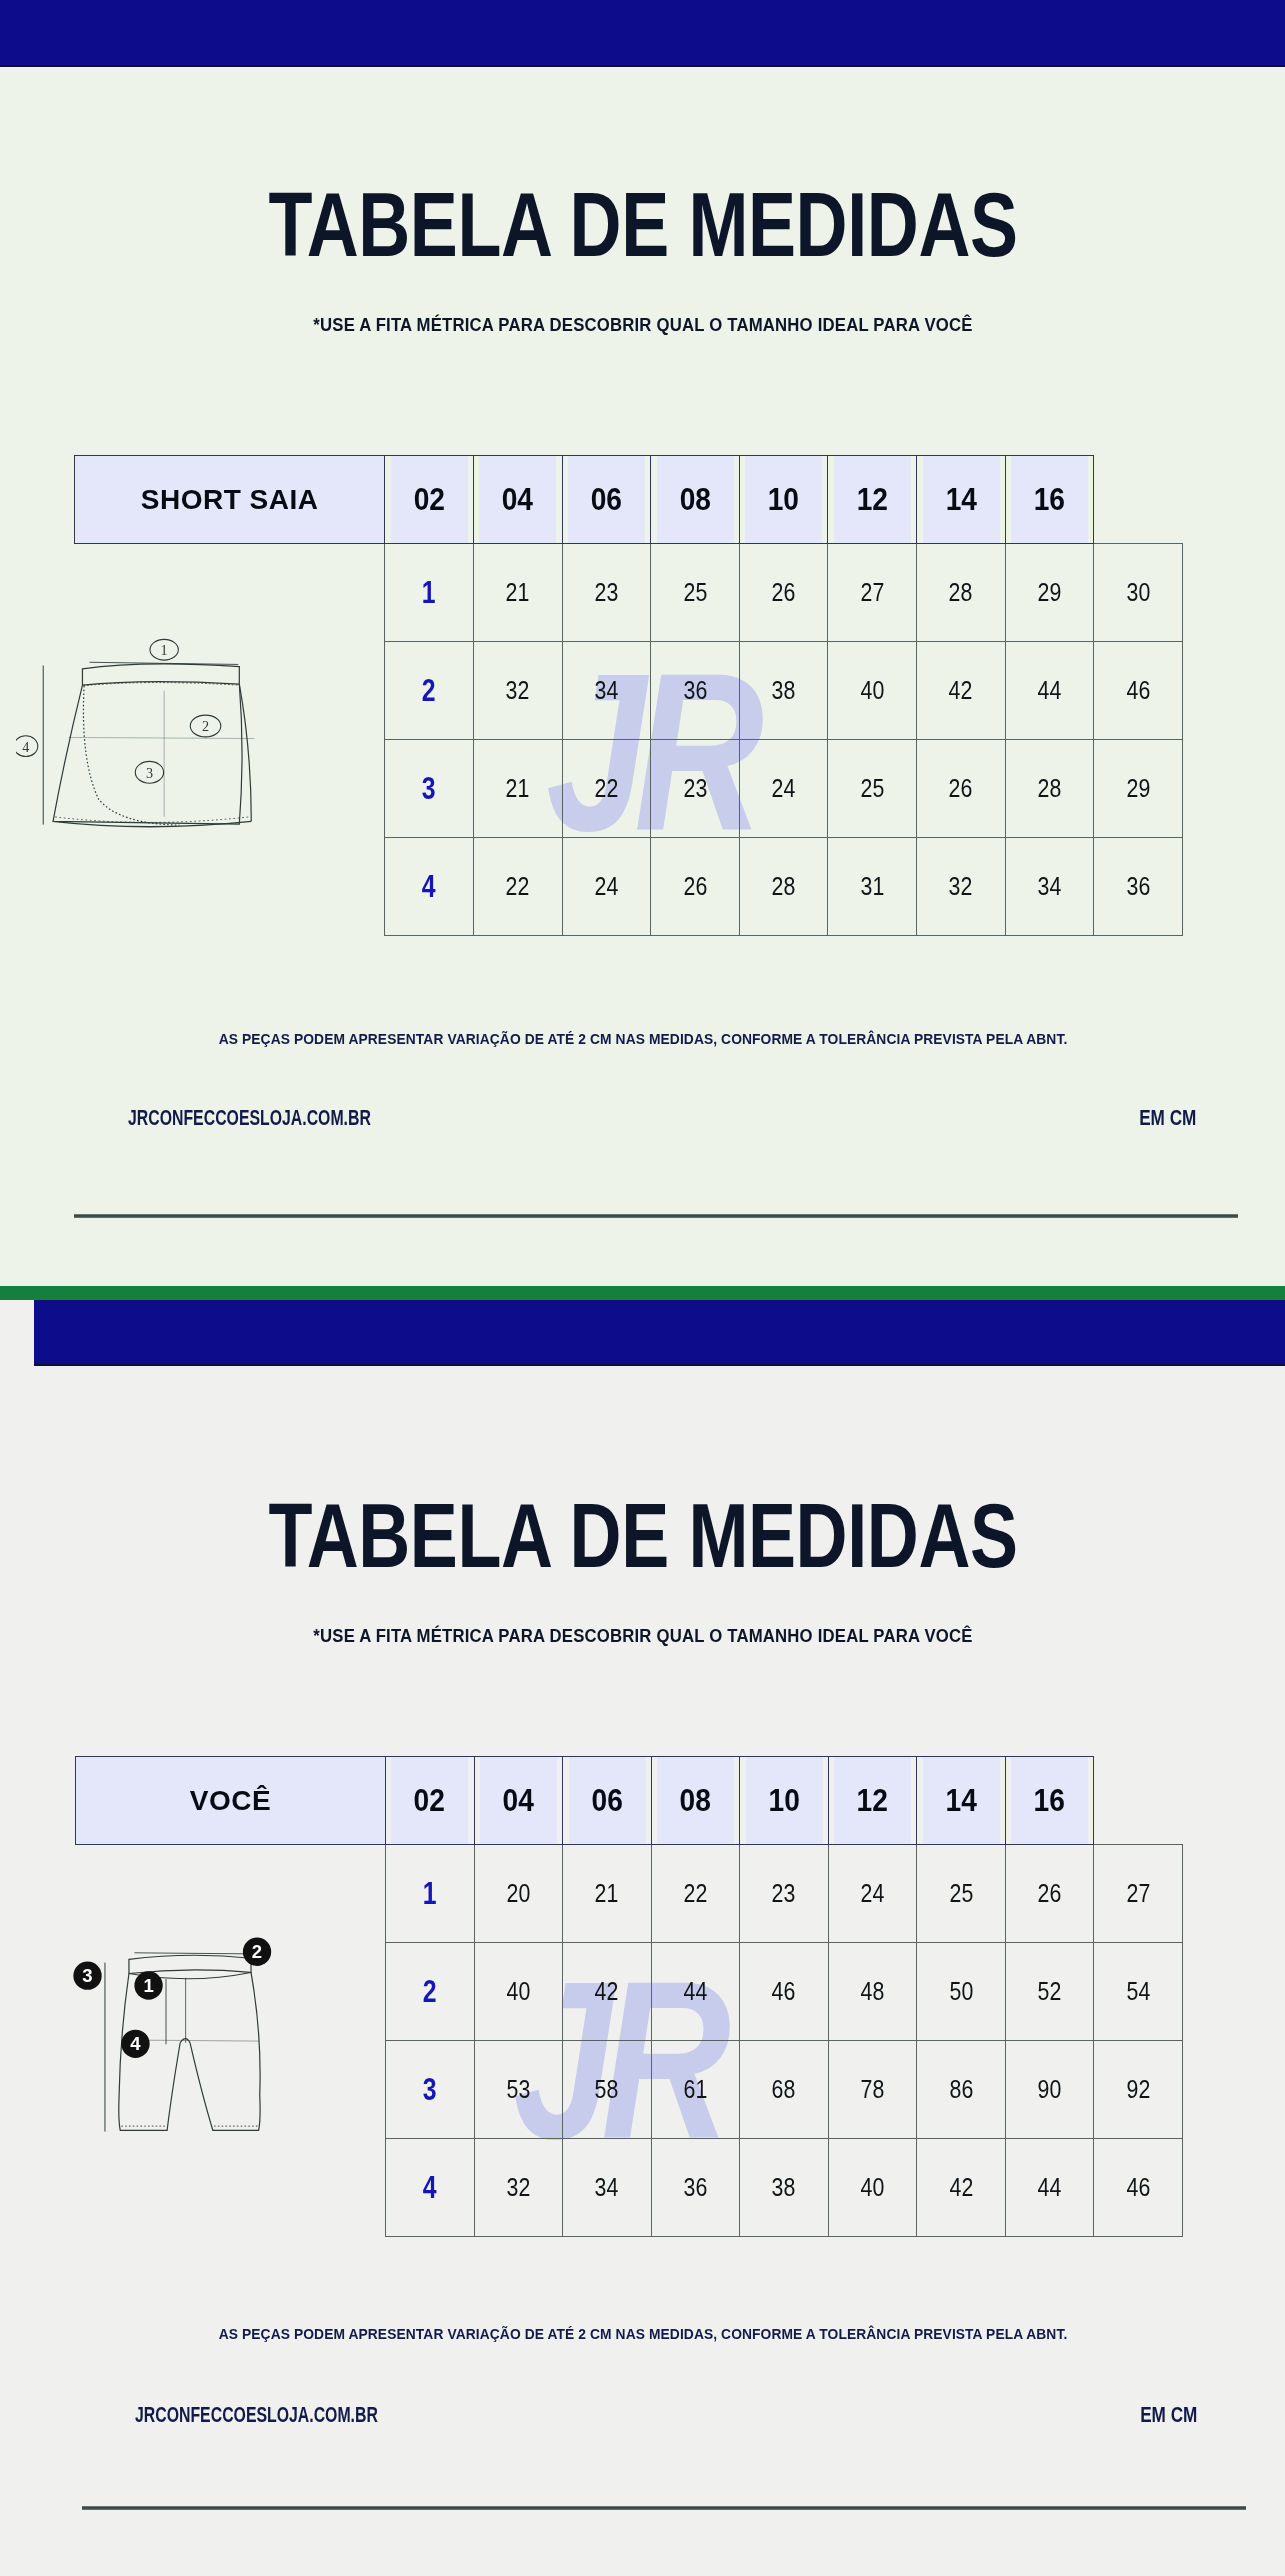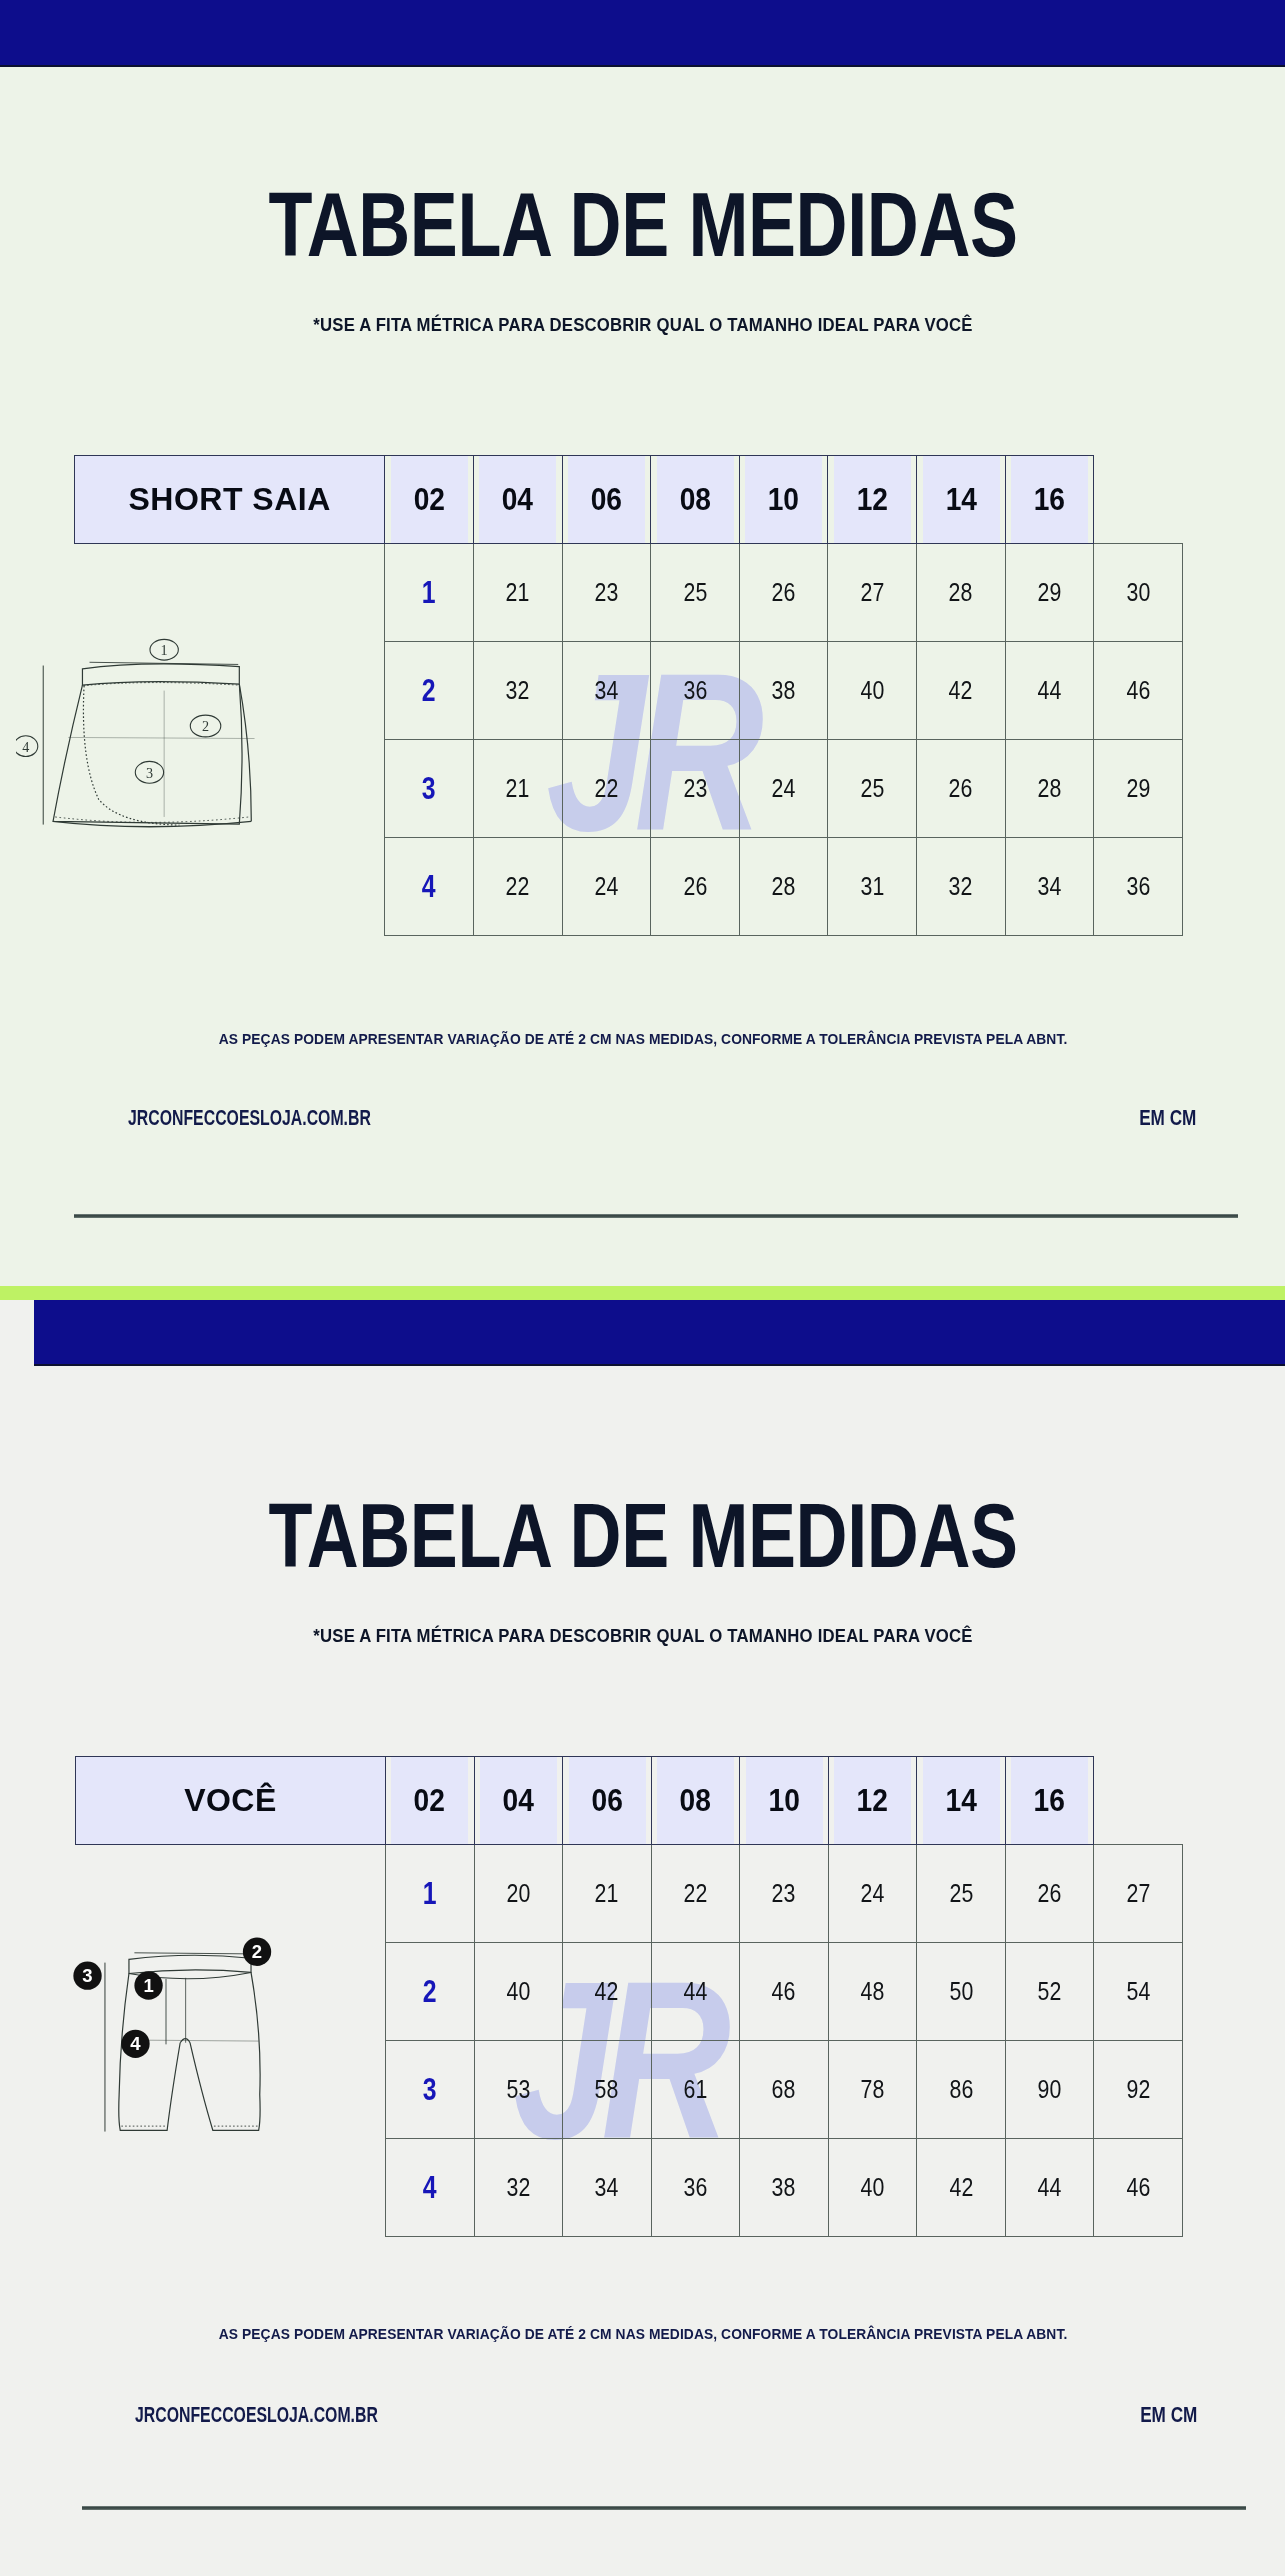--- a/index.html
+++ b/index.html
@@ -8,21 +8,21 @@
     background:#ffffff;
     font-family:"Liberation Sans", sans-serif;
     -webkit-font-smoothing:antialiased;
   }
 
   .page{
     width:1286px;
     height:2576px;
     position:relative;
     overflow:hidden;
-    background:#bef264;
+    background:#15803d;
   }
 
   
   .section{
     position:absolute;
     left:0;
     width:1286px;
     overflow:hidden;
   }
   .section.s1{ top:0; height:1286px; background:#edf3e8; }
@@ -107,21 +107,21 @@
     height:85px;
     font-size:30px;
     font-weight:bold;
     color:#080b14;
     text-align:center;
     vertical-align:middle;
     font-family:"Liberation Sans", sans-serif;
     transform-origin:center;
   }
   table.sizes thead th.labelhead{
-    font-size:32px;
+    font-size:28px;
     letter-spacing:0.5px;
     line-height:1.12;
   }
   table.sizes thead th.sizehead{
     font-size:32px;
     transform:scaleX(0.88);
   }
 
   table.sizes tbody td{
     height:95px;

